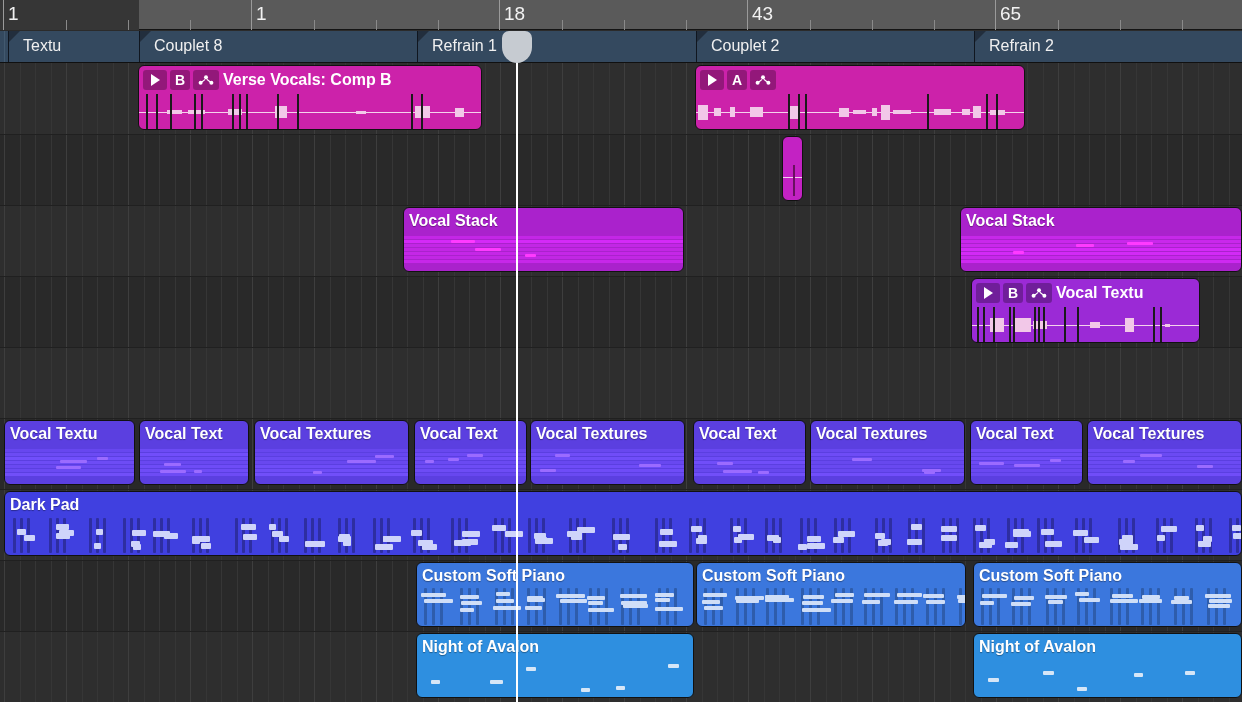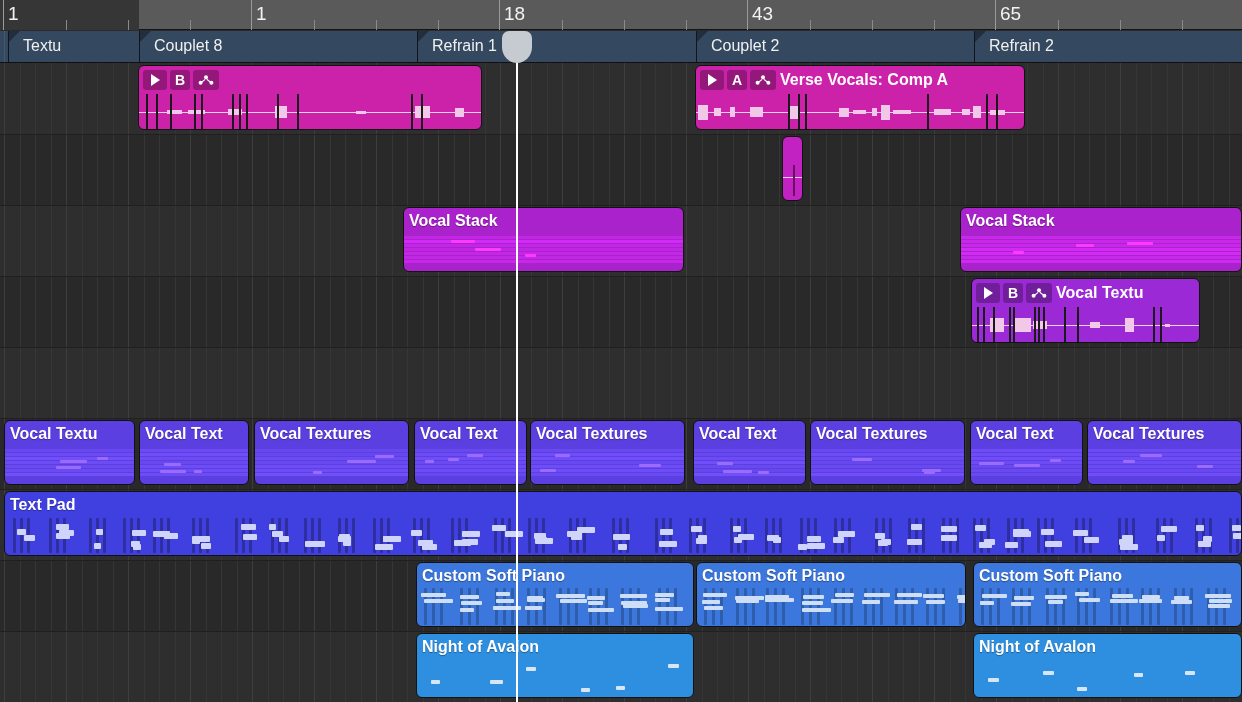--- a/index.html
+++ b/index.html
@@ -409,20 +409,21 @@
             <div class="chip" style="width: 26px;">
               <svg width="20" height="14" viewBox="0 0 20 14">
                 <circle cx="4" cy="10" r="2.2" fill="#fff"></circle>
                 <circle cx="10" cy="4" r="2.2" fill="#fff"></circle>
                 <circle cx="16" cy="10" r="2.2" fill="#fff"></circle>
                 <rect x="5" y="8.2" width="5" height="1.2" fill="#fff" transform="rotate(-38 6 9)"></rect>
                 <rect x="11" y="5.6" width="5" height="1.2" fill="#fff" transform="rotate(38 11 6)"></rect>
               </svg>
             </div>
           </div>
+          <div class="audio-title" style="left: 84px;">Verse Vocals: Comp B</div>
           <div class="wave" style="top: 28px; height: 35px;">
             <div class="wline" style="top: 18px;"></div>
             <div class="wbody" style="left: 28px; width: 15px; top: 16px; height: 4px;"></div>
             <div class="wbody" style="left: 49px; width: 17px; top: 16px; height: 4px;"></div>
             <div class="wbody" style="left: 89px; width: 14px; top: 15px; height: 6px;"></div>
             <div class="wbody" style="left: 136px; width: 12px; top: 12px; height: 12px;"></div>
             <div class="wbody" style="left: 217px; width: 10px; top: 17px; height: 3px;"></div>
             <div class="wbody" style="left: 276px; width: 15px; top: 12px; height: 12px;"></div>
             <div class="wbody" style="left: 316px; width: 9px; top: 14px; height: 9px;"></div>
           </div>
@@ -448,21 +449,20 @@
             <div class="chip" style="width: 26px;">
               <svg width="20" height="14" viewBox="0 0 20 14">
                 <circle cx="4" cy="10" r="2.2" fill="#fff"></circle>
                 <circle cx="10" cy="4" r="2.2" fill="#fff"></circle>
                 <circle cx="16" cy="10" r="2.2" fill="#fff"></circle>
                 <rect x="5" y="8.2" width="5" height="1.2" fill="#fff" transform="rotate(-38 6 9)"></rect>
                 <rect x="11" y="5.6" width="5" height="1.2" fill="#fff" transform="rotate(38 11 6)"></rect>
               </svg>
             </div>
           </div>
-          <div class="audio-title" style="left: 84px;">Verse Vocals: Comp A</div>
           <div class="wave" style="top: 28px; height: 35px;">
             <div class="wline" style="top: 18px;"></div>
             <div class="wbody" style="left: 2px; width: 10px; top: 11px; height: 15px;"></div>
             <div class="wbody" style="left: 18px; width: 7px; top: 14px; height: 8px;"></div>
             <div class="wbody" style="left: 34px; width: 5px; top: 13px; height: 10px;"></div>
             <div class="wbody" style="left: 54px; width: 13px; top: 13px; height: 10px;"></div>
             <div class="wbody" style="left: 93px; width: 11px; top: 12px; height: 13px;"></div>
             <div class="wbody" style="left: 143px; width: 10px; top: 14px; height: 9px;"></div>
             <div class="wbody" style="left: 157px; width: 13px; top: 16px; height: 4px;"></div>
             <div class="wbody" style="left: 176px; width: 5px; top: 14px; height: 8px;"></div>
@@ -660,21 +660,21 @@
           <div class="hband" style="top: 36px; height: 3px; background: rgb(118, 82, 255); opacity: 0.75;"></div>
           <div class="hband" style="top: 40px; height: 3px; background: rgb(118, 82, 255); opacity: 0.62;"></div>
           <div class="hband" style="top: 44px; height: 3px; background: rgb(118, 82, 255); opacity: 0.57;"></div>
           <div class="hband" style="top: 48px; height: 3px; background: rgb(118, 82, 255); opacity: 0.51;"></div>
           <div class="hband" style="top: 52px; height: 3px; background: rgb(118, 82, 255); opacity: 0.76;"></div>
           <div class="note" style="left: 109px; width: 16px; top: 44px; height: 3px; background: rgb(155, 107, 255);"></div>
           <div class="note" style="left: 52px; width: 22px; top: 33px; height: 3px; background: rgb(155, 107, 255);"></div>
           <div class="note" style="left: 35px; width: 12px; top: 39px; height: 3px; background: rgb(155, 107, 255);"></div>
         </div>
         <div class="region midi" style="left: 4px; width: 1238px; top: 428px; height: 65px; background: rgb(64, 64, 224);">
-          <div class="rname">Text Pad</div>
+          <div class="rname">Dark Pad</div>
           <div class="note" style="left: 8px; width: 3px; top: 26px; height: 35px; background: rgb(46, 46, 161);"></div>
           <div class="note" style="left: 15px; width: 3px; top: 26px; height: 35px; background: rgb(46, 46, 161);"></div>
           <div class="note" style="left: 22px; width: 3px; top: 26px; height: 35px; background: rgb(46, 46, 161);"></div>
           <div class="note" style="left: 19px; width: 11px; top: 43px; height: 6px; background: rgb(207, 212, 250);"></div>
           <div class="note" style="left: 12px; width: 9px; top: 37px; height: 6px; background: rgb(207, 212, 250);"></div>
           <div class="note" style="left: 44px; width: 3px; top: 26px; height: 35px; background: rgb(46, 46, 161);"></div>
           <div class="note" style="left: 51px; width: 3px; top: 26px; height: 35px; background: rgb(46, 46, 161);"></div>
           <div class="note" style="left: 58px; width: 3px; top: 26px; height: 35px; background: rgb(46, 46, 161);"></div>
           <div class="note" style="left: 54px; width: 15px; top: 38px; height: 6px; background: rgb(207, 212, 250);"></div>
           <div class="note" style="left: 51px; width: 14px; top: 41px; height: 6px; background: rgb(207, 212, 250);"></div>

